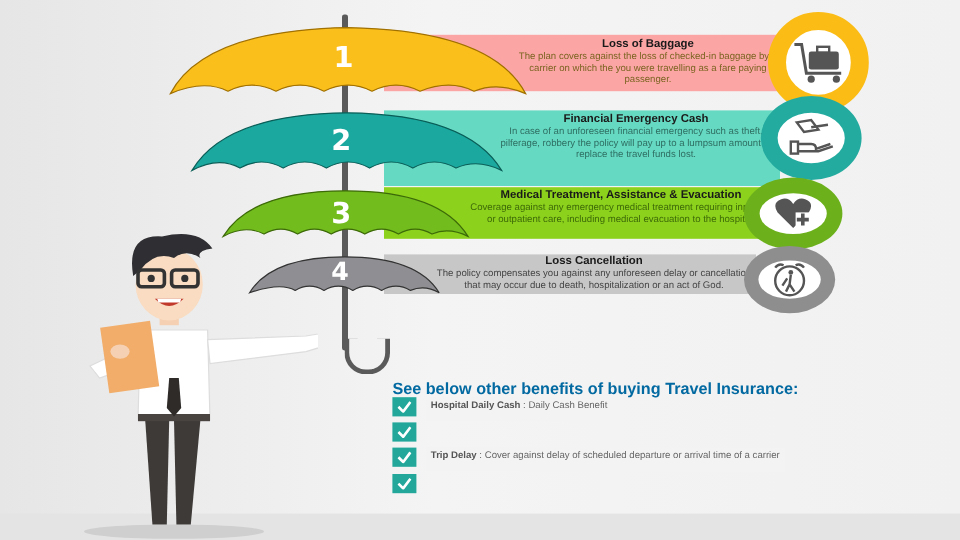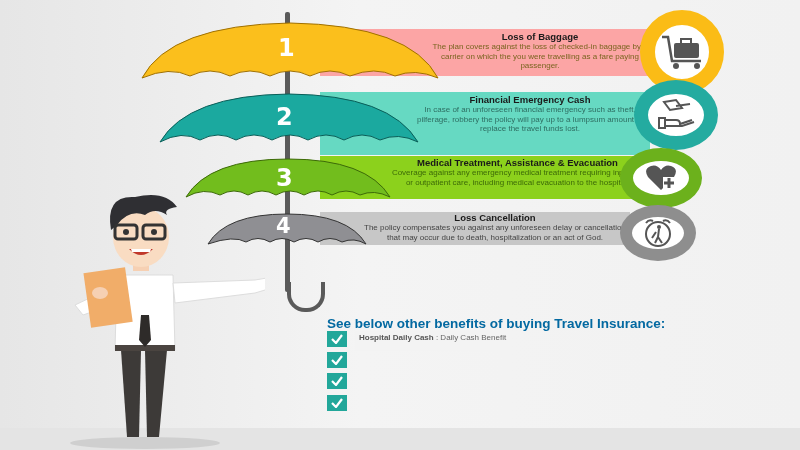--- a/index.html
+++ b/index.html
@@ -149,20 +149,21 @@
         <path d="M1,5 L5,9 L11,1" stroke="#fff" stroke-width="2.2" fill="none"></path>
       </svg>
     </div>
 </div>
 <div class="brow" style="top:373px">
   <div class="chk">
       <svg width="12" height="10">
         <path d="M1,5 L5,9 L11,1" stroke="#fff" stroke-width="2.2" fill="none"></path>
       </svg>
     </div>
+  <div class="btext"><b>Trip Delay</b><span> : </span><span>Cover against delay of scheduled departure or arrival time of a carrier</span></div>
 </div>
 <div class="brow" style="top:395px">
   <div class="chk">
       <svg width="12" height="10">
         <path d="M1,5 L5,9 L11,1" stroke="#fff" stroke-width="2.2" fill="none"></path>
       </svg>
     </div>
 </div>
 
 </body></html>

